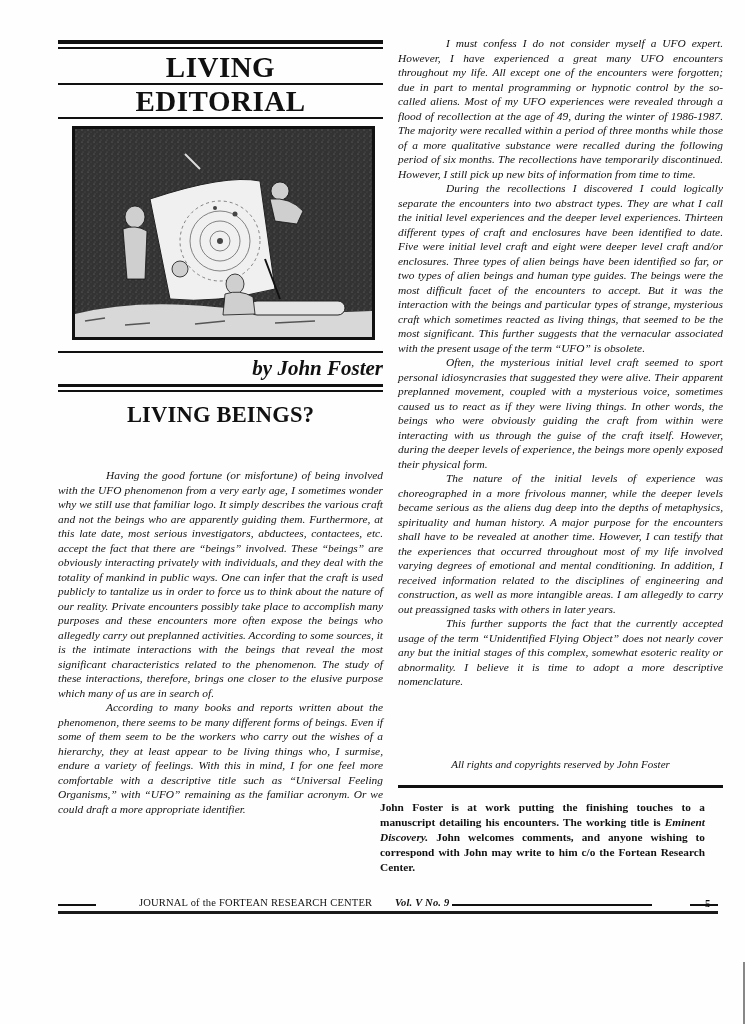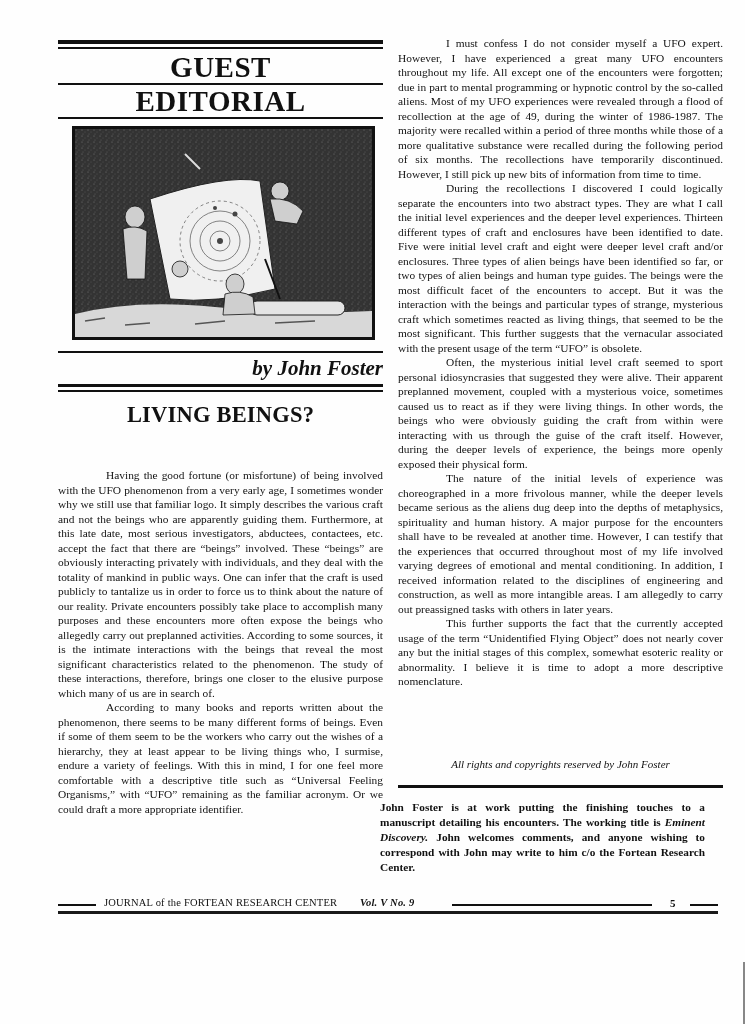--- a/index.html
+++ b/index.html
@@ -3,39 +3,39 @@
 <meta charset="utf-8">
 <style>
   html, body { margin: 0; padding: 0; background: #ffffff; }
   body { width: 745px; height: 1024px; position: relative; overflow: hidden; font-family: "Liberation Serif", serif; color: #111; }
   .page { position: absolute; left: 0; top: 0; width: 745px; height: 1024px; background: #fefefe; }
   .rule { position: absolute; background: #111; }
   .col-right { position: absolute; left: 398px; top: 36px; width: 325px; }
   .banner-word { text-align: center; font-weight: bold; font-size: 29px; letter-spacing: 0.5px; line-height: 34px; }
   .byline { text-align: right; font-weight: bold; font-style: italic; font-size: 21px; line-height: 26px; }
   .article-title { text-align: center; font-weight: bold; font-size: 22.5px; line-height: 26px; letter-spacing: 0.2px; }
-  .body-text { font-size: 11.4px; line-height: 14.5px; text-align: justify; margin: 0; }
+  .body-text { font-size: 11.4px; line-height: 14.5px; text-align: justify; margin: 0; font-style: italic; }
   .body-text + .body-text { margin-top: 0; }
   .indent { text-indent: 48px; }
   .copyright { font-style: italic; font-size: 11px; text-align: center; line-height: 14px; }
   .bio { font-weight: bold; font-size: 11.3px; line-height: 15px; text-align: justify; }
   .bio em { font-style: italic; }
-  .footer-text { position: absolute; top: 897px; font-size: 10.5px; letter-spacing: 0.2px; white-space: nowrap; }
+  .footer-text { position: absolute; top: 897px; font-size: 10.5px; letter-spacing: 0.2px; white-space: nowrap; margin-left: 35px; }
   .footer-text .vol { font-style: italic; font-weight: bold; }
   .illustration { position: absolute; left: 72px; top: 126px; width: 297px; height: 208px; border: 3px solid #111; background: #2a2a2a; overflow: hidden; }
 </style>
 </head>
 <body>
 
 <div class="page">
 
   <div class="rule" style="left:58px; top:40px; width:325px; height:4px;"></div>
   <div class="rule" style="left:58px; top:47px; width:325px; height:2px;"></div>
 
-  <div class="banner-word" style="position:absolute; left:58px; top:50px; width:325px;">GUEST</div>
+  <div class="banner-word" style="position:absolute; left:58px; top:50px; width:325px;">LIVING</div>
   <div class="rule" style="left:58px; top:83px; width:325px; height:2px;"></div>
   <div class="banner-word" style="position:absolute; left:58px; top:84px; width:325px;">EDITORIAL</div>
   <div class="rule" style="left:58px; top:117px; width:325px; height:2px;"></div>
 
   <div class="illustration">
     <svg width="297" height="208" viewBox="0 0 297 208">
       <defs>
         <pattern id="grain" width="6" height="6" patternUnits="userSpaceOnUse">
           <rect width="6" height="6" fill="#333"></rect>
           <circle cx="1" cy="1" r="0.6" fill="#777"></circle>

